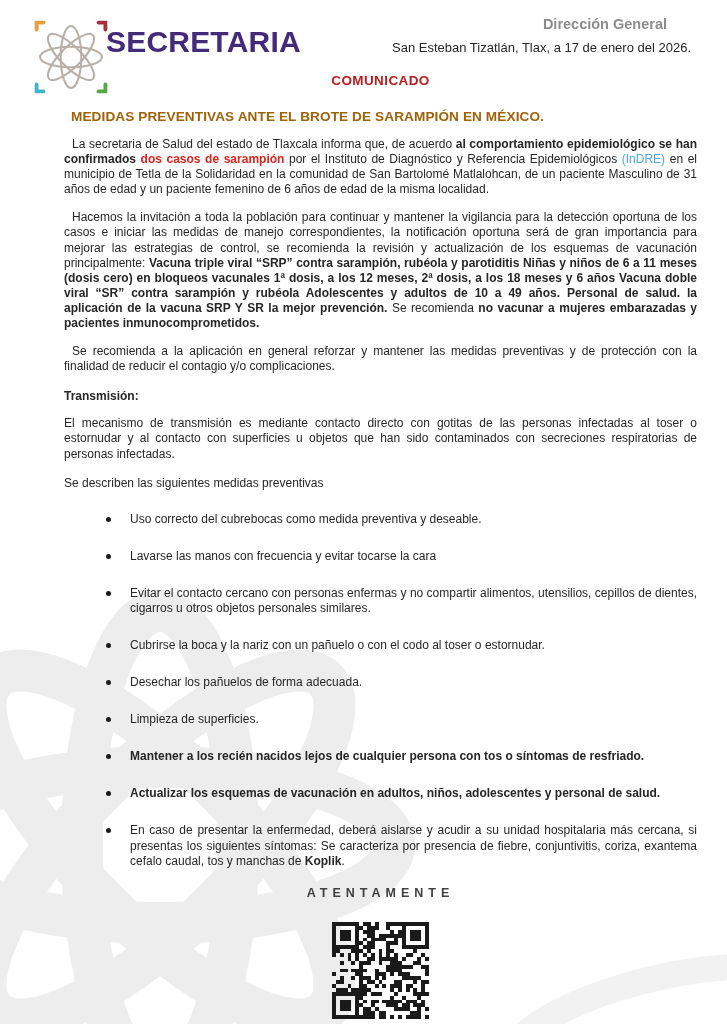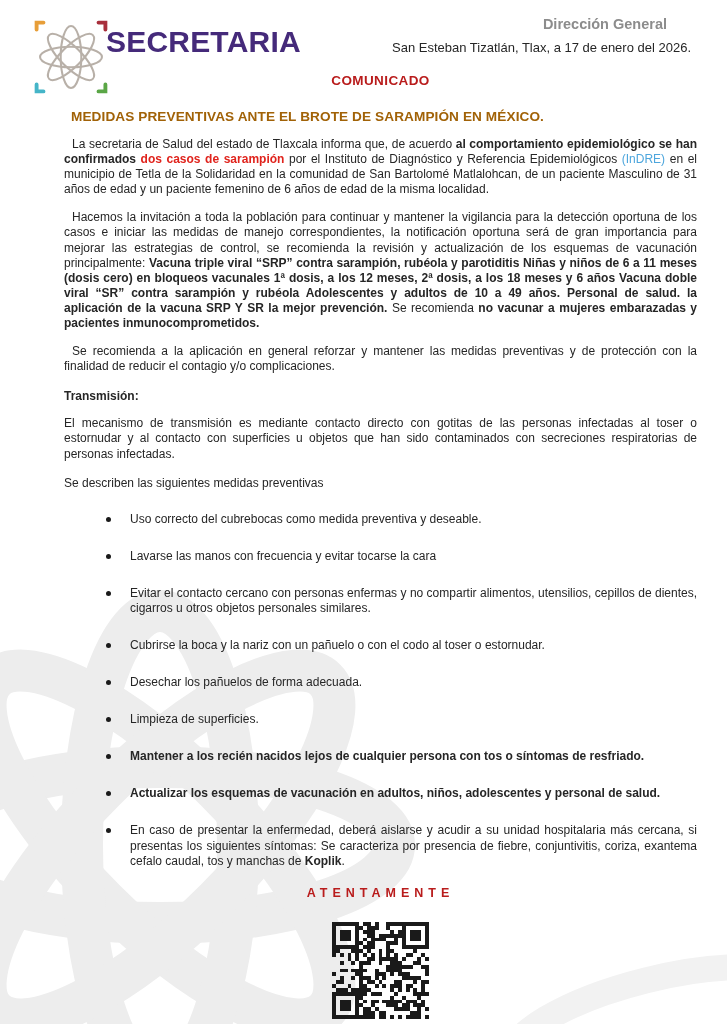--- a/index.html
+++ b/index.html
@@ -35,21 +35,21 @@
   .trans-body{margin-top:1px;}
   .measures-intro{margin-top:14px;font-size:12px;}
   ul.measures{margin:7px 0 0 0;padding:0 0 0 42px;list-style:none;}
   ul.measures li{
     position:relative;margin-top:22px;padding-left:24px;
     font-size:12px;line-height:15.1px;text-align:justify;
   }
   ul.measures li .dot{
     position:absolute;left:0;top:5px;width:5px;height:5px;border-radius:50%;background:#1a1a1a;
   }
-  .closing{margin-top:17px;text-align:center;font-size:12.5px;font-weight:bold;letter-spacing:5px;color:#b91c1c;}
+  .closing{margin-top:17px;text-align:center;font-size:12.5px;font-weight:bold;letter-spacing:5px;color:#404040;}
   .qr-wrap{margin-top:22px;text-align:center;}
   .qr-wrap svg{width:97px;height:97px;display:inline-block;}
   .footer{
     margin-top:40px;text-align:center;
     font-size:12px;font-weight:bold;font-style:italic;line-height:17px;
   }
   
   .wm{position:absolute;pointer-events:none;}
   .wm-flower{left:-140px;top:545px;width:600px;height:600px;}
   .wm-flower ellipse{stroke:#ededed;fill:none;stroke-width:7;}

